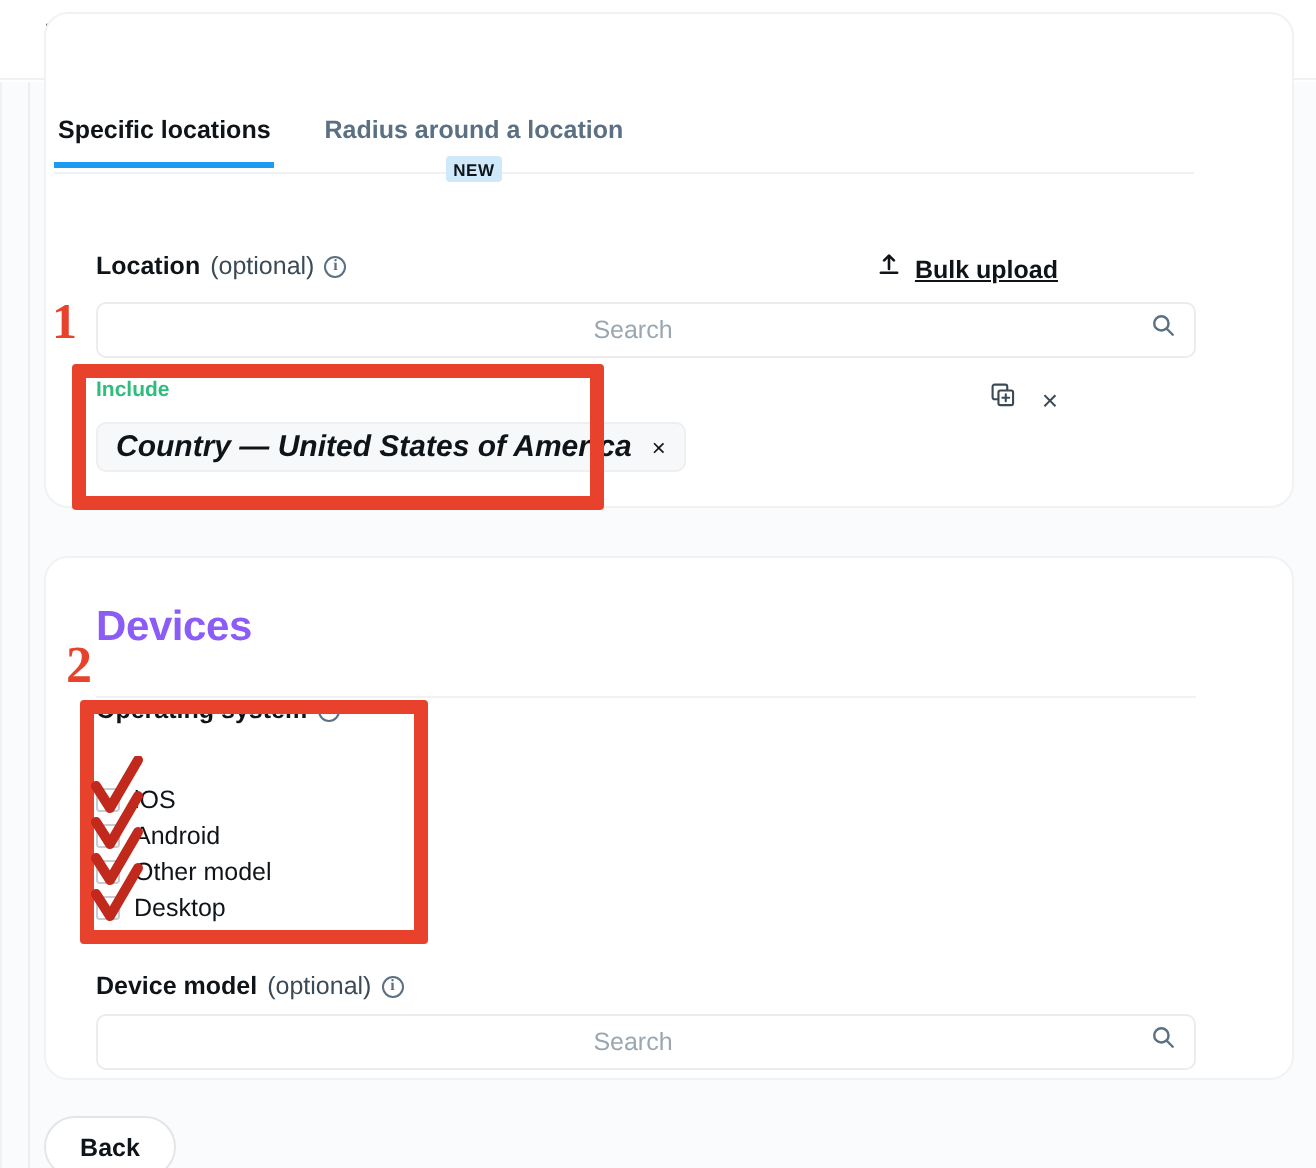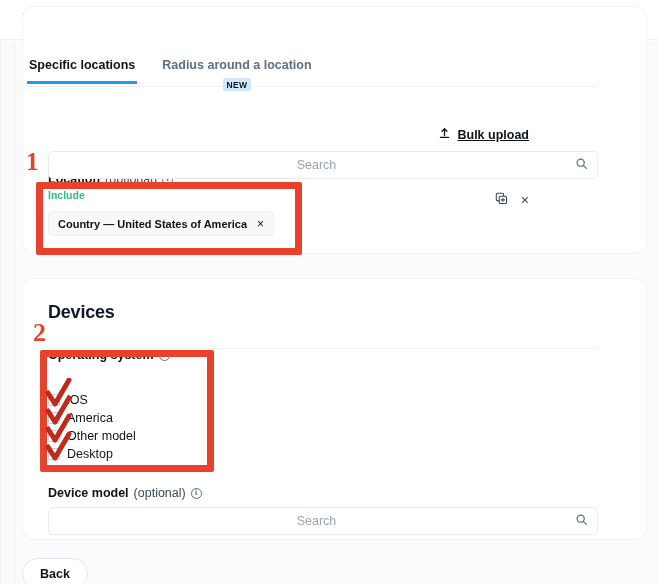--- a/index.html
+++ b/index.html
@@ -166,37 +166,37 @@
     height: 25px;
     background: #f7f8f9;
     border: 1px solid #edeff1;
     border-radius: 5px;
     display: flex;
     align-items: center;
     gap: 10px;
     padding: 0 9px;
     cursor: pointer;
   }
-  .chip .txt { font-size: 11px; font-weight: bold; color: #0f1419; white-space: nowrap; }
+  .chip .txt { font-size: 15px; font-weight: bold; color: #0f1419; white-space: nowrap; font-style: italic; }
   .chip .x { font-size: 12px; color: #0f1419; line-height: 1; }
 
   .grp-icons {
     position: absolute;
     right: 27px; top: 191px;
     display: flex; align-items: center; gap: 13px;
   }
   .grp-icons span { cursor: pointer; color: #3a4a57; }
 
   
   .section-title {
     position: absolute;
     left: 48px; top: 302px;
-    font-size: 18px;
-    font-weight: bold;
-    color: #0f172a;
+    font-size: 21px;
+    font-weight: bold;
+    color: #8b5cf6;
     letter-spacing: -0.2px;
   }
   .dev-divider {
     position: absolute;
     left: 48px; top: 348px;
     width: 550px; height: 1px;
     background: #f0f2f4;
   }
 
   .cb-row {
@@ -270,21 +270,21 @@
   <div class="tabs">
     <div class="tab active">
       <span>Specific locations</span>
     </div>
     <div class="tab">
       <span>Radius around a location</span>
       <span class="badge-new">NEW</span>
     </div>
   </div>
 
-  <div class="field-label" style="position:absolute; left:48px; top:126px;margin-top:46px;">
+  <div class="field-label" style="position:absolute; left:48px; top:126px;">
     <span>Location</span>
     <span class="opt">(optional)</span>
     <span class="info-icon">i</span>
   </div>
 
   <div class="bulk-upload">
     <span>
       <svg width="13" height="13" viewBox="0 0 16 16" fill="none" stroke="#0f1419" stroke-width="1.6" stroke-linecap="round" stroke-linejoin="round">
         <path d="M8 10.5V2.5"></path>
           <path d="M5 5.2L8 2.2l3 3"></path>
@@ -331,21 +331,21 @@
     <span>Operating system</span>
     <span class="info-icon">i</span>
   </div>
 
   <div class="cb-row" style="top:393px;">
     <span class="cb-box"></span>
     <span class="cb-label">iOS</span>
   </div>
   <div class="cb-row" style="top:411px;">
     <span class="cb-box"></span>
-    <span class="cb-label">America</span>
+    <span class="cb-label">Android</span>
   </div>
   <div class="cb-row" style="top:429px;">
     <span class="cb-box"></span>
     <span class="cb-label">Other model</span>
   </div>
   <div class="cb-row" style="top:447px;">
     <span class="cb-box"></span>
     <span class="cb-label">Desktop</span>
   </div>
 

